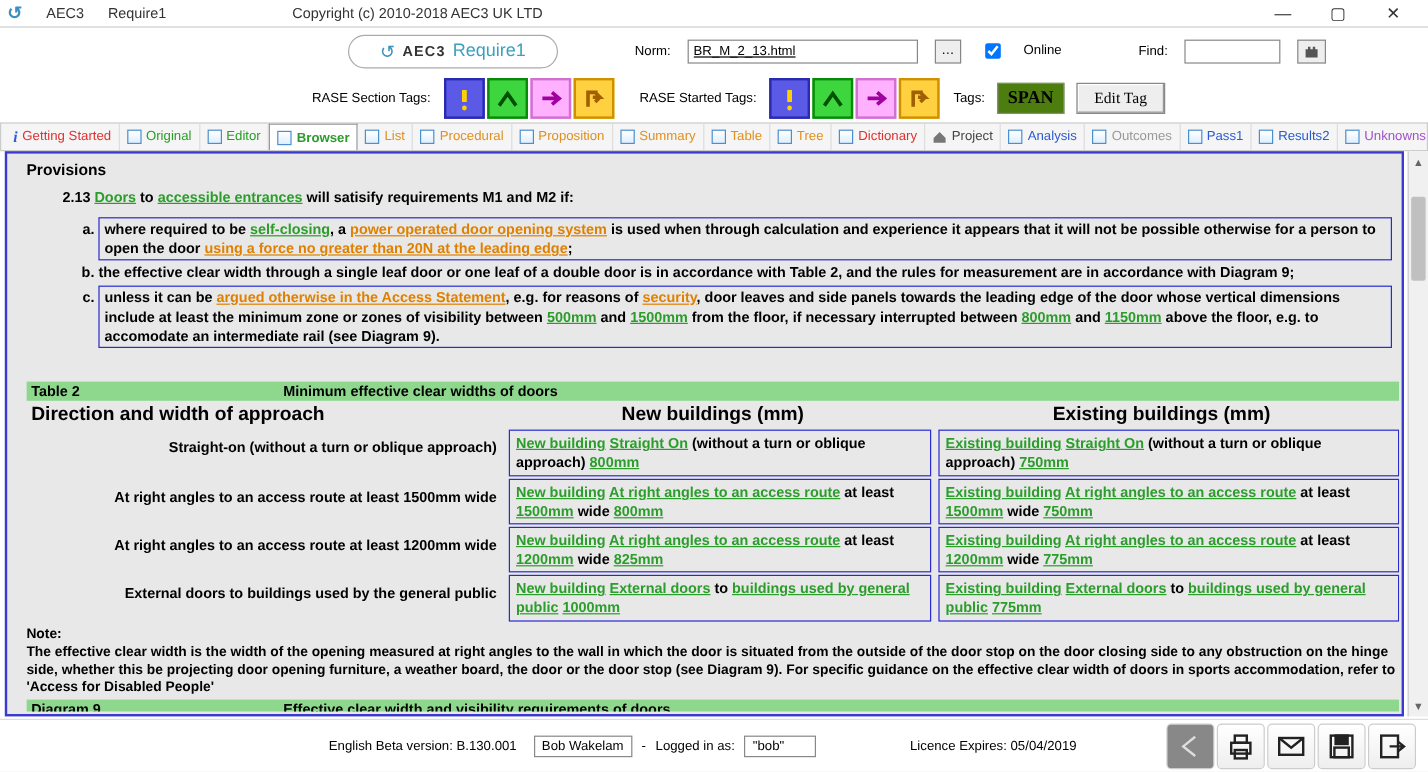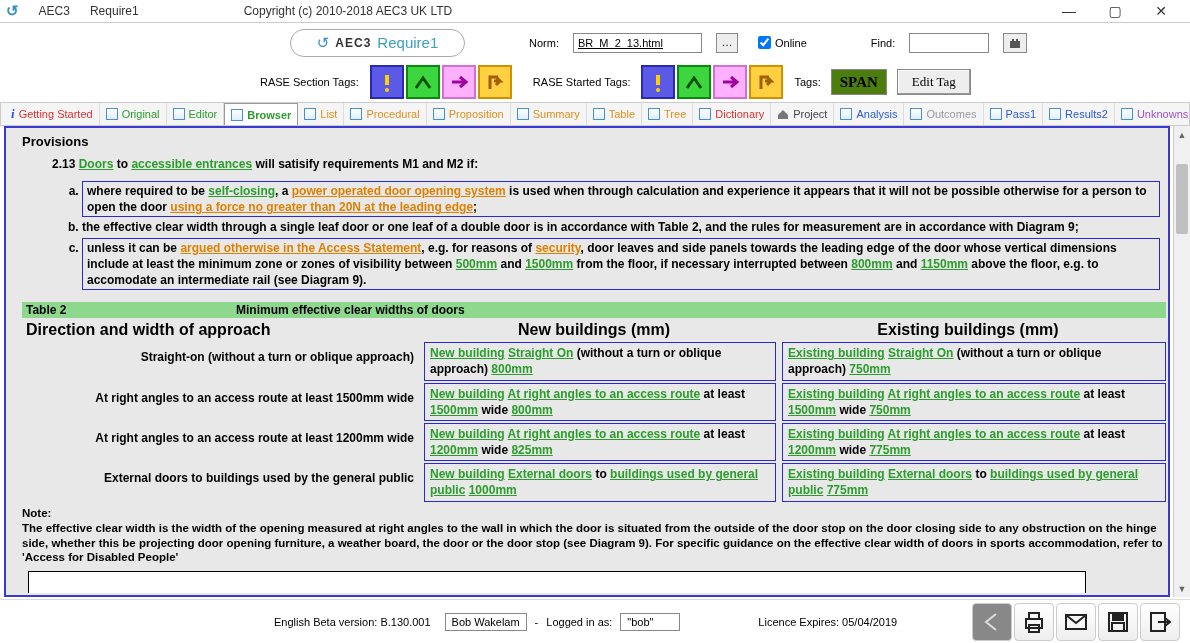--- a/index.html
+++ b/index.html
@@ -12,21 +12,21 @@
 .titlebar .tb-btns { margin-left: auto; display: flex; gap: 0; }
 .tb-btn { width: 46px; height: 22px; display: flex; align-items: center; justify-content: center; font-size: 14px; cursor: default;}
 
 
 .toolbar1 { height: 40px; border-top: 1px solid #ccc; display: flex; align-items: center; padding: 0 10px; gap: 14px; }
 .logo-box { width: 175px; height: 28px; border: 1px solid #aaa; border-radius: 14px; display:flex; align-items:center; justify-content:center; gap:6px; margin-left: 280px; color:#3aa0bd; font-size:15px; font-family: "Trebuchet MS", sans-serif;}
 .logo-box .aec { color:#333; font-weight:bold; letter-spacing:1px; font-size:12px;}
 .inputlike { border:1px solid #888; height:20px; padding:0 4px; font-size:11px; background:#fff;}
 .norm-lbl, .find-lbl { font-size:11px; }
 .more-btn { width:22px; height:20px; border:1px solid #888; background:#eee; text-align:center; line-height:16px; font-size:11px; cursor:pointer; }
-.chk { display:flex; align-items:center; gap:4px; font-size:11px;}
+.chk { display:flex; gap:19px; font-size:11px;}
 .tb-search-btn { width:24px; height:20px; border:1px solid #888; background:#eee; display:flex; align-items:center; justify-content:center;}
 
 .toolbar2 { height: 40px; display:flex; align-items:center; padding:0 10px; gap:10px; }
 .lbl-rase { font-size:11px; }
 .tag-btn { width:34px; height:34px; border-width:2px; border-style:solid; display:inline-flex; align-items:center; justify-content:center; margin:0 1px; cursor:pointer;}
 .tag-blue { background:#5a5ae6; border-color:#2a2ab0; }
 .tag-green{ background:#3ed63e; border-color:#0a8a0a; }
 .tag-pink { background:#ffb0ff; border-color:#d070d0; }
 .tag-yell { background:#ffd040; border-color:#d09000; }
 .tag-btn svg { width:22px; height:22px; }
@@ -60,21 +60,21 @@
 .provisions h3 { font-size:13px; font-weight:bold; margin-bottom:8px; }
 .sect-213 { padding:0 0 6px 30px;}
 .s213-head { font-size:12px; font-weight:bold; margin-bottom:10px; }
 .term-u { color:#2a9d2a; text-decoration:underline; font-weight:bold;}
 .term-uo { color:#e08000; text-decoration:underline; font-weight:bold;}
 ol.abc { list-style: lower-alpha; padding-left: 30px; }
 ol.abc > li { font-size:12px; font-weight:bold; margin-bottom:2px; line-height:1.35;}
 .boxed { border:1px solid #2a2ad0; background:#e8e8e8; padding:1px 4px; font-weight:bold; font-size:12px; margin-left:6px; display:inline-block; line-height:1.35;}
 .boxed.wide { display:block; margin-left:55px; margin-right:6px;}
 
-.table-head { background:#8ed88e; font-size:12px; font-weight:bold; display:flex; margin-top:4px;}
+.table-head { background:#8ed88e; font-size:12px; font-weight:bold; display:flex; margin-top:20px;}
 .table-head .c1 { flex: 0 0 210px; padding:1px 4px;}
 .table-head .c2 { flex:1; padding:1px 4px;}
 .row-head { font-size:16px; font-weight:bold; display:flex; margin-top:2px;}
 .row-head .ca { flex:0 0 396px; padding:1px 4px;}
 .row-head .cb { flex:0 0 352px; text-align:center; padding:1px 4px;}
 .row-head .cc { flex:1; text-align:center; padding:1px 4px;}
 
 .table-grid { display:grid; grid-template-columns: 396px 352px 1fr; gap:2px 6px; margin-top:2px; font-size:12px; font-weight:bold;}
 .table-grid .desc { padding:8px 4px 0 4px;text-align:right;}
 .cellbox { border:1px solid #2a2ad0; padding:2px 5px; line-height:1.35;}
@@ -108,21 +108,21 @@
 
 <div class="main-wrap">
 
 <div class="toolbar1">
   <div class="logo-box">
     <span style="color:#3a90c0;">↺</span>
     <span class="aec">AEC3</span>
     <span>Require1</span>
   </div>
   <span class="norm-lbl" style="margin-left:50px;">Norm:</span>
-  <input class="inputlike" style="width: 129px; text-decoration: underline;" value="BR_M_2_13.html">
+  <input class="inputlike" style="width: 192px; text-decoration: underline;" value="BR_M_2_13.html">
   <div class="more-btn">…</div>
   <label class="chk" style="margin-left:6px;">
     <input type="checkbox" checked="" style="">
     <span>Online</span>
   </label>
   <span class="find-lbl" style="margin-left:50px;">Find:</span>
   <input class="inputlike" style="width: 80px;" value="">
   <div class="tb-search-btn">
     <svg width="14" height="14">
           <path d="M2 12 V5 h2 V3 h2 V5 h2 V3 h2 V5 h2 V12 Z" fill="#555"></path>
@@ -301,20 +301,24 @@
             <div class="cellbox"><a class="term-u simlink">Existing building</a> <a class="term-u simlink">At right angles to an access route</a> at least <a class="term-u simlink">1200mm</a> wide <a class="term-u simlink">775mm</a></div>
             <div class="desc">External doors to buildings used by the general public</div>
             <div class="cellbox"><a class="term-u simlink">New building</a> <a class="term-u simlink">External doors</a> to <a class="term-u simlink">buildings used by general public</a> <a class="term-u simlink">1000mm</a></div>
             <div class="cellbox"><a class="term-u simlink">Existing building</a> <a class="term-u simlink">External doors</a> to <a class="term-u simlink">buildings used by general public</a> <a class="term-u simlink">775mm</a></div>
           </div>
 
       <div class="note-blk">
         <div>Note:</div>
         <div>The effective clear width is the width of the opening measured at right angles to the wall in which the door is situated from the outside of the door stop on the door closing side to any obstruction on the hinge side, whether this be projecting door opening furniture, a weather board, the door or the door stop (see Diagram 9). For specific guidance on the effective clear width of doors in sports accommodation, refer to 'Access for Disabled People'</div>
       </div>
+      <div class="table-head" style="margin-top:2px;">
+        <div class="c1">Diagram 9</div>
+        <div class="c2">Effective clear width and visibility requirements of doors</div>
+      </div>
       <div style="border:1px solid #000; height:40px; margin:6px 80px 0 6px; background:#fff;"></div>
     </div>
   </div>
 </div>
 
 <div class="scrollbar-v">
   <div class="arr up">▲</div>
   <div class="thumb"></div>
   <div class="arr dn">▼</div>
 </div>

